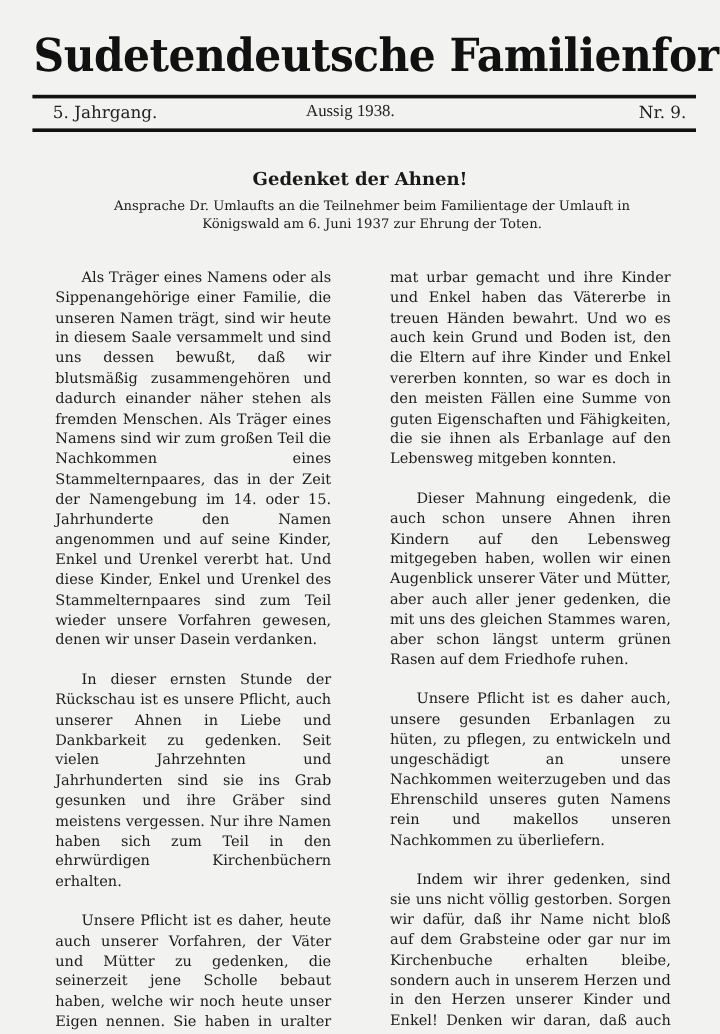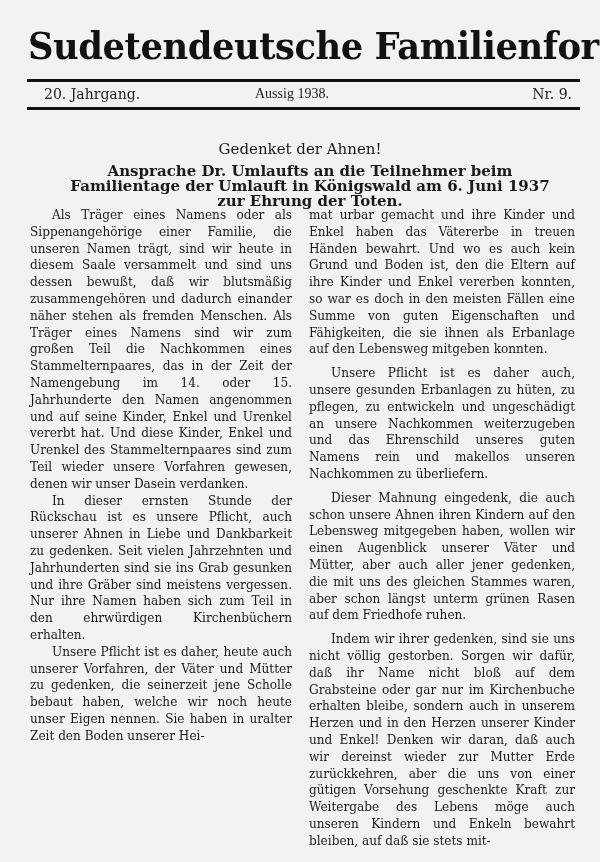--- a/index.html
+++ b/index.html
@@ -25,58 +25,58 @@
   .issue-line {
     position: absolute; left: 44px; top: 84px; width: 528px; height: 20px;
     font-size: 14px; line-height: 20px; color: #222;
   }
   .issue-line span { position: absolute; top: 0; }
   .issue-volume { left: 0; }
   .issue-place { left: 211px; font-family: Liberation Serif, serif; }
   .issue-number { right: 0; }
   .title {
     position: absolute; left: 0; width: 600px; top: 139px;
-    text-align: center; font-weight: normal; font-size: 15px; line-height: 20px;
+    text-align: center; font-weight: bold; font-size: 15px; line-height: 20px;
   }
   .subtitle {
     position: absolute; left: 70px; width: 480px; top: 164px;
-    text-align: center; font-size: 15px; line-height: 15px; font-weight: bold;
+    text-align: center; font-size: 11px; line-height: 15px; font-weight: normal;
     text-align-last: center;
   }
   .column {
     position: absolute; top: 207px;
     font-family: "DejaVu Serif", serif;
     font-size: 12.1px; line-height: 16.8px;
     text-align: justify; color: #1b1b1b;
   }
   .col-left { left: 30px; width: 262px; }
   .col-right { left: 309px; width: 266px; }
-  .column p { margin: 0; text-indent: 22px; hyphens: manual; }
+  .column p { margin: 16px; text-indent: 22px; hyphens: manual; }
   .column p.cont { text-indent: 0; }
   .column p.gap { margin-top: 7px; }
 </style>
 </head>
 <body>
 
 <div class="masthead">Sudetendeutsche Familienforschung</div>
 <div class="rule top"></div>
 <div class="issue-line">
-  <span class="issue-volume">20. Jahrgang.</span>
+  <span class="issue-volume">5. Jahrgang.</span>
   <span class="issue-place">Aussig 1938.</span>
   <span class="issue-number">Nr. 9.</span>
 </div>
 <div class="rule bottom"></div>
 
 <div class="title">Gedenket der Ahnen!</div>
 <div class="subtitle">Ansprache Dr. Umlaufts an die Teilnehmer beim Familientage der Umlauft in Königswald am 6. Juni 1937 zur Ehrung der Toten.</div>
 
 <div class="column col-left">
   <p>Als Träger eines Namens oder als Sippenangehörige einer Familie, die unseren Namen trägt, sind wir heute in diesem Saale versammelt und sind uns dessen bewußt, daß wir blutsmäßig zusammengehören und dadurch einander näher stehen als fremden Menschen. Als Träger eines Namens sind wir zum großen Teil die Nachkommen eines Stammelternpaares, das in der Zeit der Namengebung im 14. oder 15. Jahrhunderte den Namen angenommen und auf seine Kinder, Enkel und Urenkel vererbt hat. Und diese Kinder, Enkel und Urenkel des Stammelternpaares sind zum Teil wieder unsere Vorfahren gewesen, denen wir unser Dasein verdanken.</p>
   <p>In dieser ernsten Stunde der Rückschau ist es unsere Pflicht, auch unserer Ahnen in Liebe und Dankbarkeit zu gedenken. Seit vielen Jahrzehnten und Jahrhunderten sind sie ins Grab gesunken und ihre Gräber sind meistens vergessen. Nur ihre Namen haben sich zum Teil in den ehrwürdigen Kirchenbüchern erhalten.</p>
   <p>Unsere Pflicht ist es daher, heute auch unserer Vorfahren, der Väter und Mütter zu gedenken, die seinerzeit jene Scholle bebaut haben, welche wir noch heute unser Eigen nennen. Sie haben in uralter Zeit den Boden unserer Hei-</p>
 </div>
 
 <div class="column col-right">
   <p class="cont">mat urbar gemacht und ihre Kinder und Enkel haben das Vätererbe in treuen Händen bewahrt. Und wo es auch kein Grund und Boden ist, den die Eltern auf ihre Kinder und Enkel vererben konnten, so war es doch in den meisten Fällen eine Summe von guten Eigenschaften und Fähigkeiten, die sie ihnen als Erbanlage auf den Lebensweg mitgeben konnten.</p>
+  <p class="gap">Dieser Mahnung eingedenk, die auch schon unsere Ahnen ihren Kindern auf den Lebensweg mitgegeben haben, wollen wir einen Augenblick unserer Väter und Mütter, aber auch aller jener gedenken, die mit uns des gleichen Stammes waren, aber schon längst unterm grünen Rasen auf dem Friedhofe ruhen.</p>
   <p class="gap">Unsere Pflicht ist es daher auch, unsere gesunden Erbanlagen zu hüten, zu pflegen, zu entwickeln und ungeschädigt an unsere Nachkommen weiterzugeben und das Ehrenschild unseres guten Namens rein und makellos unseren Nachkommen zu überliefern.</p>
-  <p class="gap">Dieser Mahnung eingedenk, die auch schon unsere Ahnen ihren Kindern auf den Lebensweg mitgegeben haben, wollen wir einen Augenblick unserer Väter und Mütter, aber auch aller jener gedenken, die mit uns des gleichen Stammes waren, aber schon längst unterm grünen Rasen auf dem Friedhofe ruhen.</p>
   <p class="gap">Indem wir ihrer gedenken, sind sie uns nicht völlig gestorben. Sorgen wir dafür, daß ihr Name nicht bloß auf dem Grabsteine oder gar nur im Kirchenbuche erhalten bleibe, sondern auch in unserem Herzen und in den Herzen unserer Kinder und Enkel! Denken wir daran, daß auch wir dereinst wieder zur Mutter Erde zurückkehren, aber die uns von einer gütigen Vorsehung geschenkte Kraft zur Weitergabe des Lebens möge auch unseren Kindern und Enkeln bewahrt bleiben, auf daß sie stets mit-</p>
 </div>
 
 </body></html>

